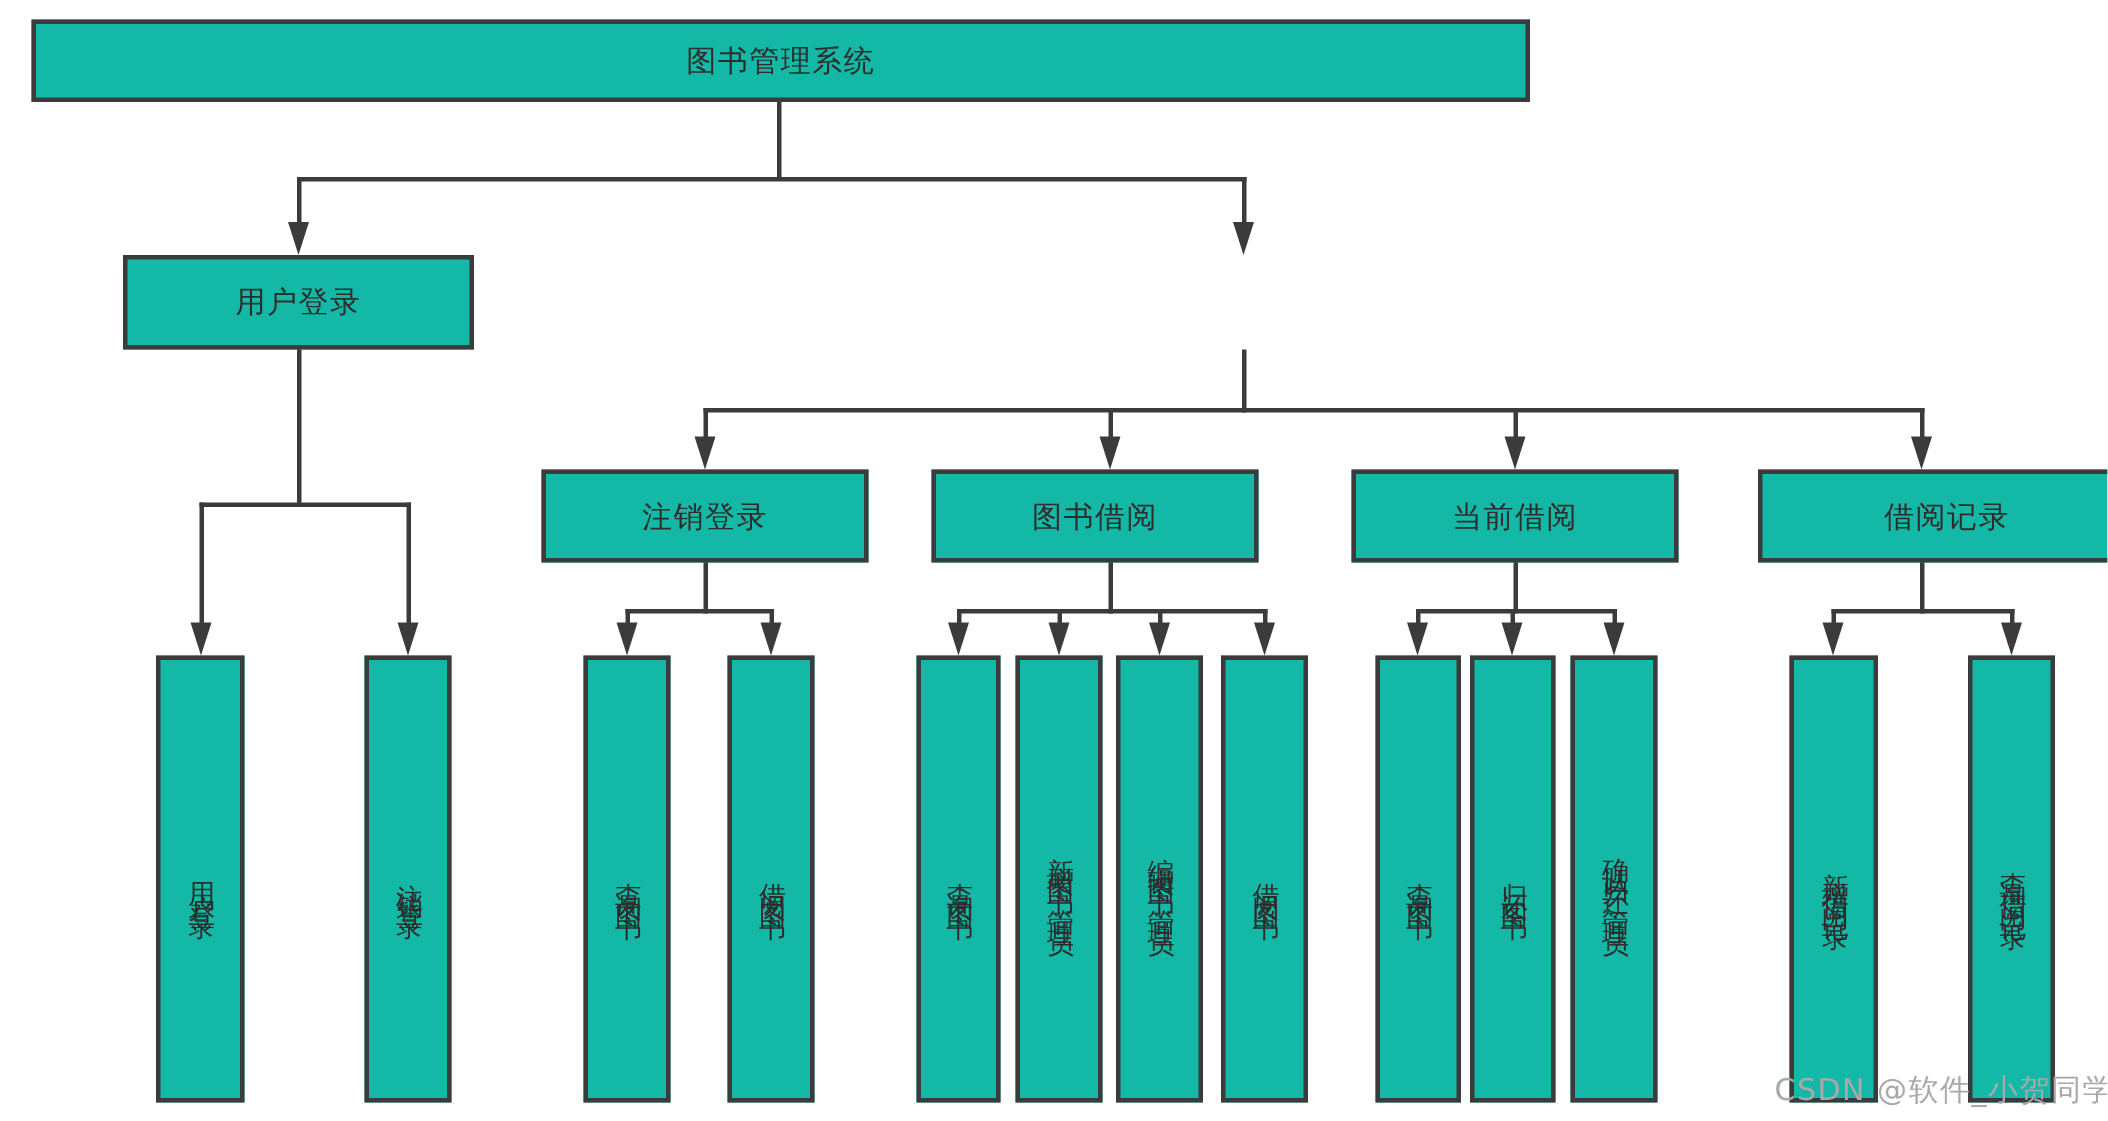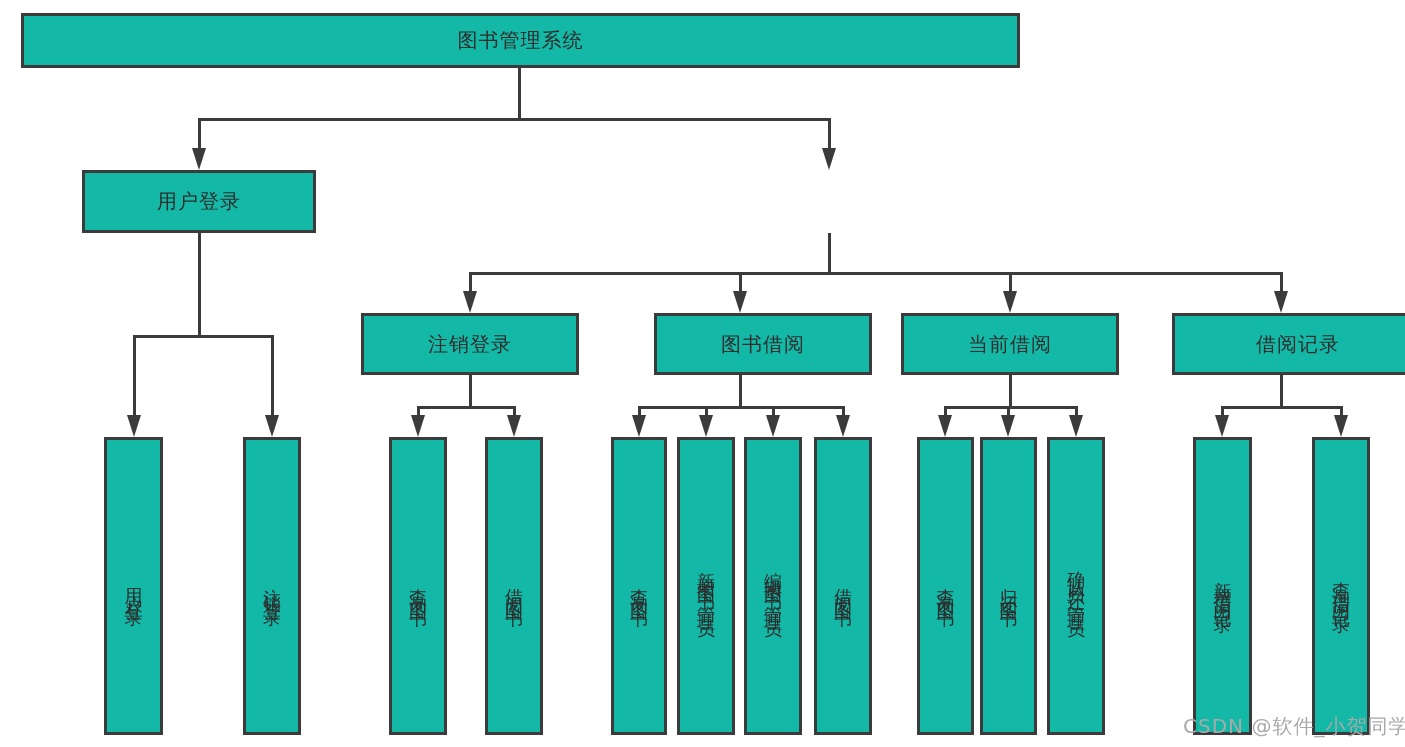--- a/index.html
+++ b/index.html
@@ -80,21 +80,21 @@
   <div class="vl" style="left:469px;top:272px;height:22px;"></div>
   <div class="vl" style="left:739px;top:272px;height:22px;"></div>
   <div class="vl" style="left:1009px;top:272px;height:22px;"></div>
   <div class="vl" style="left:1280px;top:272px;height:22px;"></div>
   <div class="ar" style="left:463px;top:291px;"></div>
   <div class="ar" style="left:733px;top:291px;"></div>
   <div class="ar" style="left:1003px;top:291px;"></div>
   <div class="ar" style="left:1274px;top:291px;"></div>
 
   <div class="node" style="left:361px;top:313px;width:218px;height:62px;">注销登录</div>
-  <div class="node" style="left:654px;top:313px;width:218px;height:62px;">图书借阅</div>
+  <div class="node" style="left:621px;top:313px;width:218px;height:62px;">图书借阅</div>
   <div class="node" style="left:901px;top:313px;width:218px;height:62px;">当前借阅</div>
   <div class="node" style="left:1172px;top:313px;width:252px;height:62px;">借阅记录</div>
 
   <div class="vl" style="left:469px;top:373px;height:36px;"></div>
   <div class="hl" style="left:417px;top:406px;width:99px;"></div>
   <div class="vl" style="left:417px;top:406px;height:12px;"></div>
   <div class="vl" style="left:513px;top:406px;height:12px;"></div>
   <div class="ar" style="left:411px;top:415px;"></div>
   <div class="ar" style="left:507px;top:415px;"></div>
 

